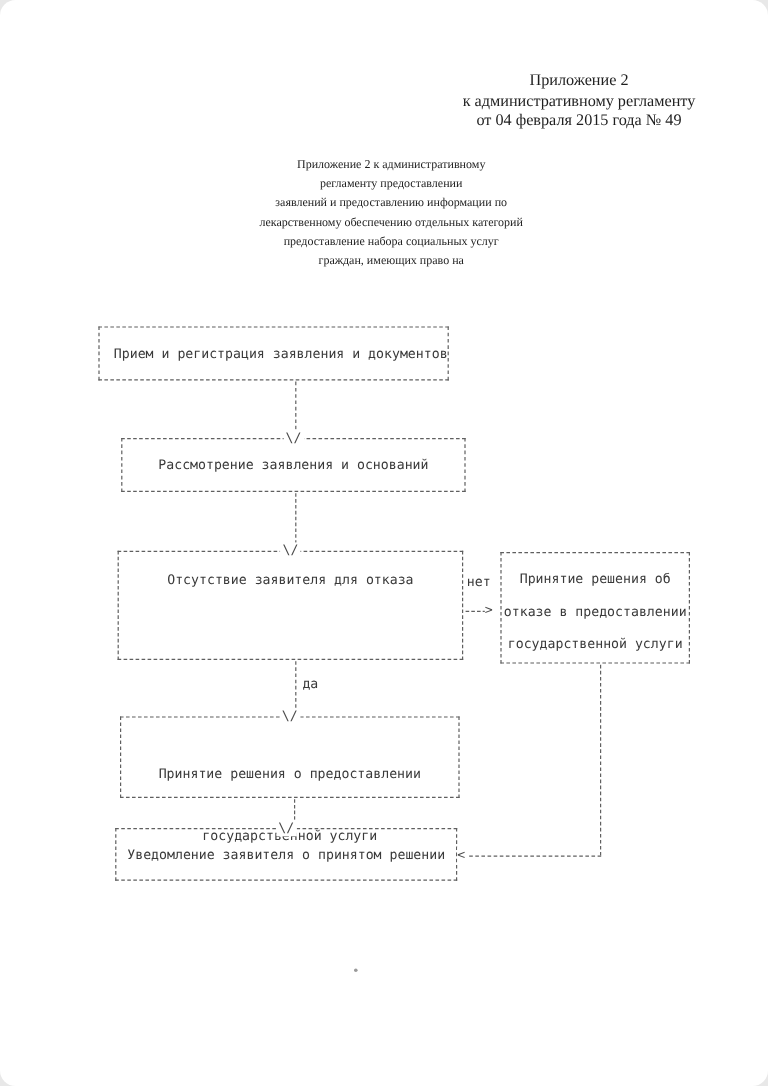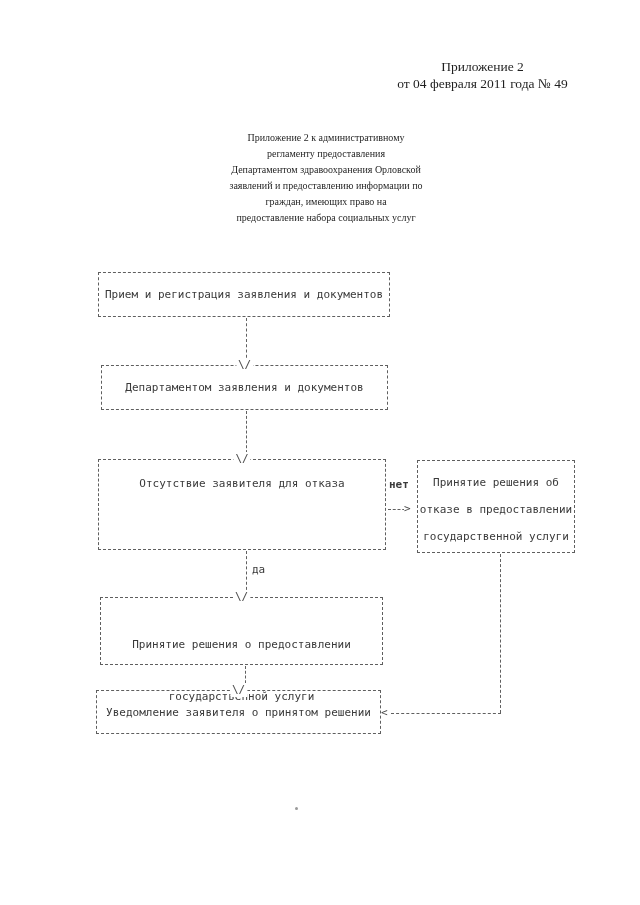--- a/index.html
+++ b/index.html
@@ -3,20 +3,21 @@
 <meta charset="utf-8">
 <style>
   html,body{margin:0;padding:0;background:#e8e8e8;}
   .page{
     position:relative;
     width:640px;height:905px;
     background:#ffffff;
     overflow:hidden;
     font-family:"Liberation Serif", serif;
     color:#2f2f2f;
+    border-radius:13px;
   }
   
   .corner-header{
     position:absolute;left:375px;top:59px;width:215px;
     text-align:center;
     font-size:13.5px;line-height:16.5px;
     color:#1f1f1f;
   }
   
   .doc-title{
@@ -32,21 +33,21 @@
     border:1px dashed #5f5f5f;
     box-sizing:border-box;
     font-family:"DejaVu Sans Mono", monospace;
     font-size:11px;color:#3a3a3a;
     text-align:center;
     display:flex;flex-direction:column;
     background:transparent;
   }
   .fbox .bline{width:100%;}
   .center-v{justify-content:center;}
-  .b-reception{left:98px;top:272px;width:292px;height:45px;}
+  .b-reception{left:82px;top:272px;width:292px;height:45px;text-align:right;}
   .b-review{left:101px;top:365px;width:287px;height:45px;}
   .b-check{left:98px;top:459px;width:288px;height:91px;padding-top:10px;}
   .b-check .bline{line-height:28px;}
   .b-refusal{left:417px;top:460px;width:158px;height:93px;padding-top:8px;align-items:flex-end;}
   .b-refusal .bline{line-height:27px;}
   .b-approval{left:100px;top:597px;width:283px;height:68px;padding-top:9px;}
   .b-approval .bline{line-height:28px;margin-top:24px;}
   .b-notify{left:96px;top:690px;width:285px;height:44px;}
   
   .varr{
@@ -69,58 +70,59 @@
     font-family:"DejaVu Sans Mono", monospace;font-size:11px;color:#4a4a4a;
     line-height:14px;background:#ffffff;z-index:2;white-space:pre;
   }
   .g-right{left:404px;top:502px;}
   .g-left{left:381px;top:706px;}
   .clabel{
     position:absolute;
     font-family:"DejaVu Sans Mono", monospace;font-size:11px;color:#3a3a3a;
     line-height:13px;white-space:pre;
   }
-  .l-no{left:389px;top:478px;font-weight:bold;}
+  .l-no{left:389px;top:478px;}
   .l-yes{left:252px;top:563px;text-align:right;}
   
   .dot{
     position:absolute;left:295px;top:807px;width:3px;height:3px;
     background:#9a9a9a;border-radius:50%;
   }
 </style>
 </head>
 <body>
 
 <div class="page">
 
   <div class="corner-header">
     <div>Приложение 2</div>
-    <div>от 04 февраля 2011 года № 49</div>
+    <div>к административному регламенту</div>
+    <div>от 04 февраля 2015 года № 49</div>
   </div>
 
   <div class="doc-title">
     <div>Приложение 2 к административному</div>
-    <div>регламенту предоставления</div>
-    <div>Департаментом здравоохранения Орловской</div>
+    <div>регламенту предоставлении</div>
     <div>заявлений и предоставлению информации по</div>
+    <div>лекарственному обеспечению отдельных категорий</div>
+    <div>предоставление набора социальных услуг</div>
     <div>граждан, имеющих право на</div>
-    <div>предоставление набора социальных услуг</div>
   </div>
 
   <div class="fc">
 
     <div class="fbox b-reception center-v">
       <div class="bline">Прием и регистрация заявления и документов</div>
     </div>
 
     <div class="vline c1"></div>
 
     <div class="fbox b-review center-v">
       <span class="varr">\/</span>
-      <div class="bline">Департаментом заявления и документов</div>
+      <div class="bline">Рассмотрение заявления и оснований</div>
     </div>
 
     <div class="vline c2"></div>
 
     <div class="fbox b-check">
       <span class="varr">\/</span>
       <div class="bline">Отсутствие заявителя для отказа</div>
     </div>
 
     <span class="clabel l-no">нет</span>

